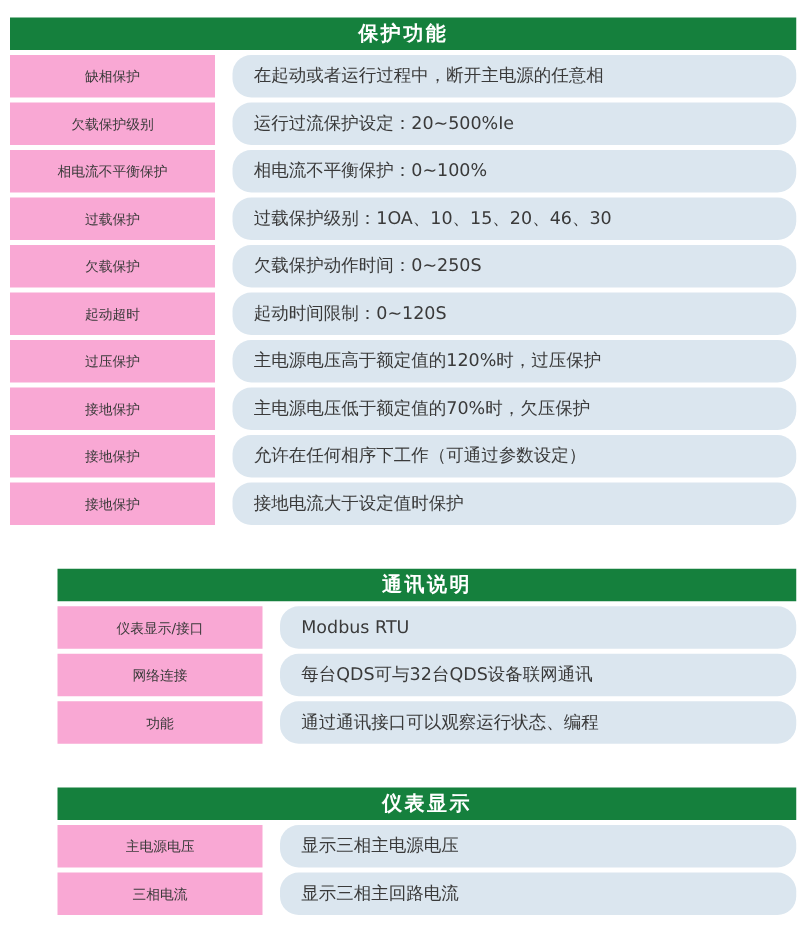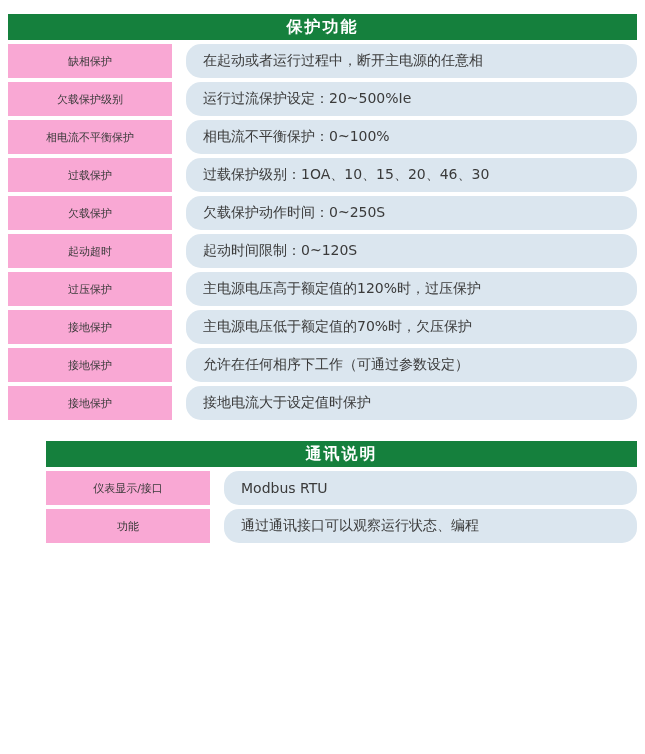--- a/index.html
+++ b/index.html
@@ -4,21 +4,21 @@
 <style>
   html, body { margin: 0; padding: 0; }
   body {
     width: 645px;
     height: 754px;
     background: #ffffff;
     font-family: "DejaVu Sans", "Liberation Sans", sans-serif;
     overflow: hidden;
   }
   .doc { padding: 14px 8px 0 8px; }
-  .section + .section { margin-top: 21px; padding-left: 38px; }
+  .section + .section { margin-top: 35px; padding-left: 38px; }
   .section-header {
     height: 26px;
     background: #15803d;
     color: #ffffff;
     font-size: 16px;
     font-weight: bold;
     display: flex;
     align-items: center;
     justify-content: center;
     letter-spacing: 2px;
@@ -144,23 +144,49 @@
       <span>通讯说明</span>
     </div>
     <div class="section-body">
   <div class="t-row">
     <div class="t-label">仪表显示/接口</div>
     <div class="t-descs">
   <div class="t-desc">Modbus RTU</div>
 </div>
   </div>
 
+  <div class="t-row">
+    <div class="t-label">网络连接</div>
+    <div class="t-descs">
+  <div class="t-desc">每台QDS可与32台QDS设备联网通讯</div>
+</div>
+  </div>
 
   <div class="t-row">
     <div class="t-label">功能</div>
     <div class="t-descs">
   <div class="t-desc">通过通讯接口可以观察运行状态、编程</div>
 </div>
   </div>
 </div>
   </div>
 
+  <div class="section">
+    <div class="section-header">
+      <span>仪表显示</span>
+    </div>
+    <div class="section-body">
+  <div class="t-row">
+    <div class="t-label">主电源电压</div>
+    <div class="t-descs">
+  <div class="t-desc">显示三相主电源电压</div>
+</div>
+  </div>
+
+  <div class="t-row">
+    <div class="t-label">三相电流</div>
+    <div class="t-descs">
+  <div class="t-desc">显示三相主回路电流</div>
+</div>
+  </div>
+</div>
+  </div>
 </div>
 
 </body></html>

